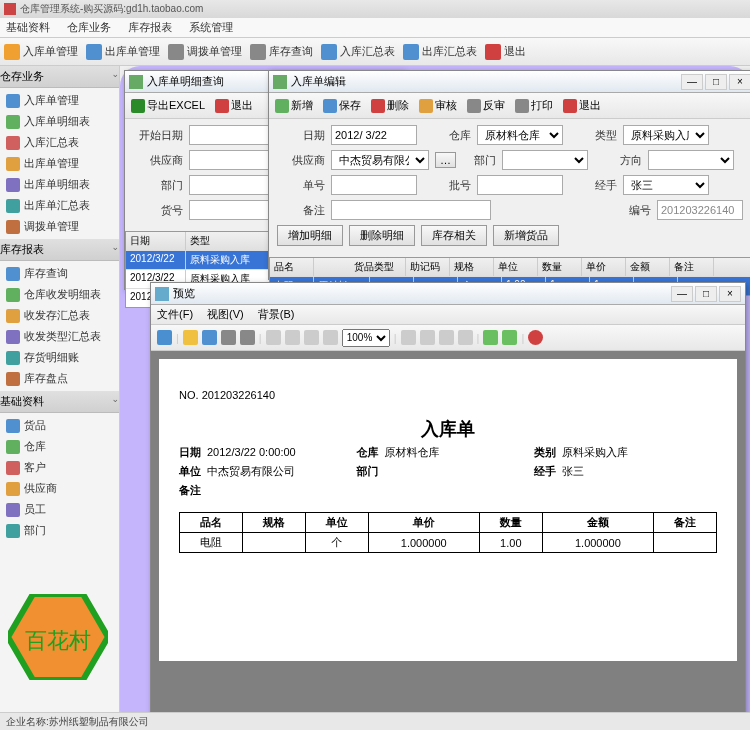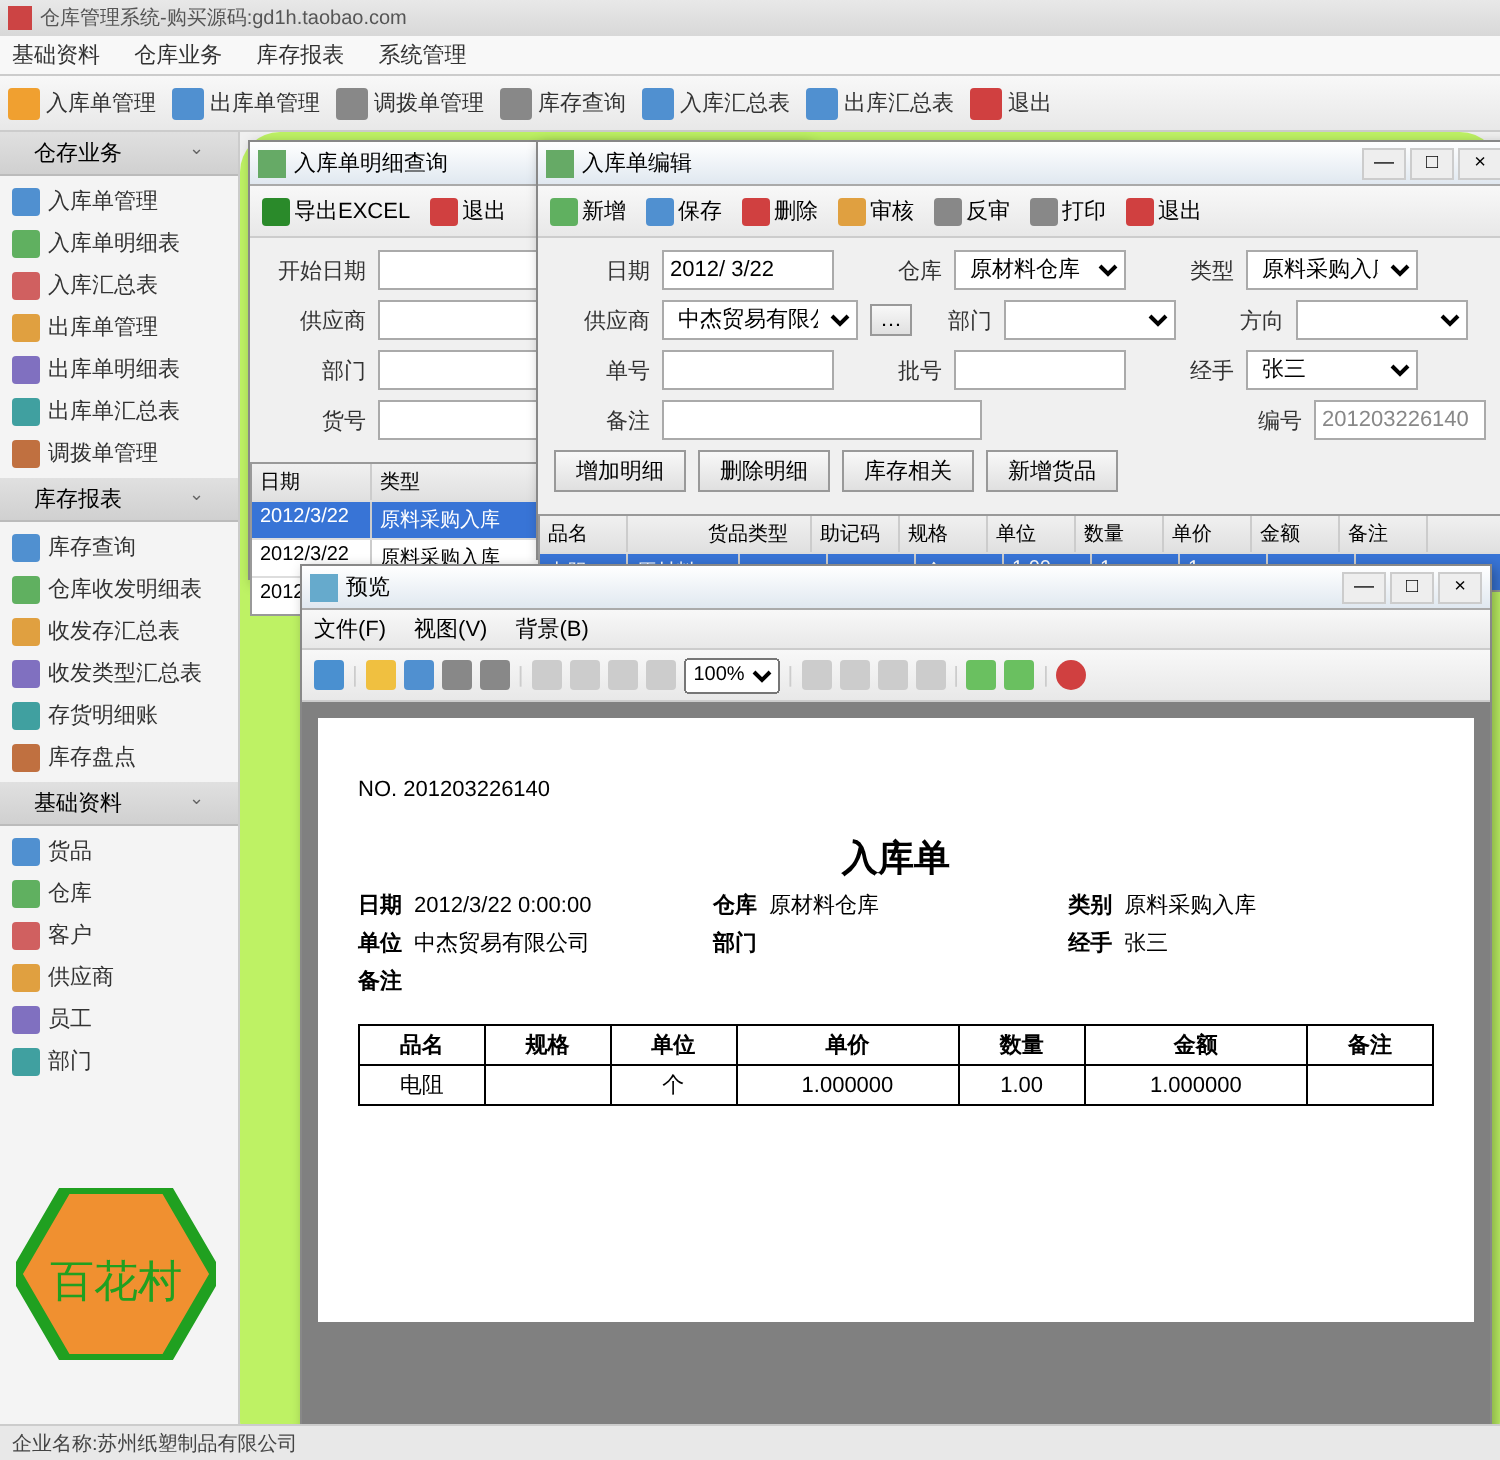--- a/index.html
+++ b/index.html
@@ -6,26 +6,26 @@
 body { width: 750px; height: 730px; background: #f0f0f0; font-size: 11px; overflow: hidden; position: relative; }
 .titlebar { height: 18px; background: linear-gradient(#e8e8e8,#d8d8d8); padding: 2px 4px; font-size: 10px; color: #555; display: flex; align-items: center; }
 .titlebar .ico { width: 12px; height: 12px; background: #c44; margin-right: 4px; }
 .menubar { height: 20px; background: #f8f8f8; border-bottom: 1px solid #ccc; padding: 2px 6px; font-size: 11px; }
 .menubar span { margin-right: 14px; color: #333; }
 .toolbar { height: 28px; background: linear-gradient(#f8f8f8,#e8e8e8); border-bottom: 1px solid #ccc; display: flex; align-items: center; padding: 0 4px; }
 .tb-btn { display: flex; align-items: center; margin-right: 8px; font-size: 11px; color: #333; }
 .tb-btn .ico { width: 16px; height: 16px; margin-right: 3px; border-radius: 2px; }
 .main { display: flex; height: 665px; }
 .sidebar { width: 120px; background: #f4f4f4; border-right: 1px solid #ccc; }
-.panel-hdr { background: linear-gradient(#e0e0e0,#d0d0d0); padding: 3px 17px; font-size: 11px; border-bottom: 1px solid #bbb; display: flex; justify-content: space-between; }
+.panel-hdr { background: linear-gradient(#e0e0e0,#d0d0d0); padding: 3px 0; font-size: 11px; border-bottom: 1px solid #bbb; display: flex; justify-content: space-between; }
 .panel-hdr .chev { font-size: 9px; color: #666; }
 .panel-body { padding: 2px 0; }
 .nav-item { display: flex; align-items: center; padding: 3px 6px; font-size: 11px; color: #333; }
 .nav-item .ico { width: 14px; height: 14px; margin-right: 4px; border-radius: 2px; }
-.workspace { flex: 1; position: relative; background: #bef264; border-radius: 20px; }
+.workspace { flex: 1; position: relative; background: #c4b5fd; border-radius: 20px; }
 .mdi-win { position: absolute; background: #f0f0f0; border: 1px solid #888; box-shadow: 2px 2px 6px rgba(0,0,0,.3); }
 .mdi-title { height: 22px; background: linear-gradient(#fff,#e0e8f0); display: flex; align-items: center; padding: 0 4px; font-size: 11px; justify-content: space-between; border-bottom: 1px solid #aaa; }
 .mdi-title .left { display: flex; align-items: center; }
 .mdi-title .ico { width: 14px; height: 14px; background: #6a6; margin-right: 4px; }
 .win-ctrls { display: flex; gap: 2px; }
 .win-ctrls span { width: 22px; height: 16px; background: #eee; border: 1px solid #ccc; text-align: center; line-height: 13px; font-size: 10px; }
 .mdi-tb { height: 26px; background: linear-gradient(#f8f8f8,#e8e8e8); border-bottom: 1px solid #ccc; display: flex; align-items: center; padding: 0 6px; font-size: 11px; gap: 10px; }
 .mdi-tb .ico { width: 14px; height: 14px; display: inline-block; vertical-align: middle; margin-right: 2px; border-radius: 2px; }
 .form-area { padding: 6px 10px; background: #f0f0f0; }
 .form-row { display: flex; align-items: center; margin-bottom: 5px; gap: 6px; }

